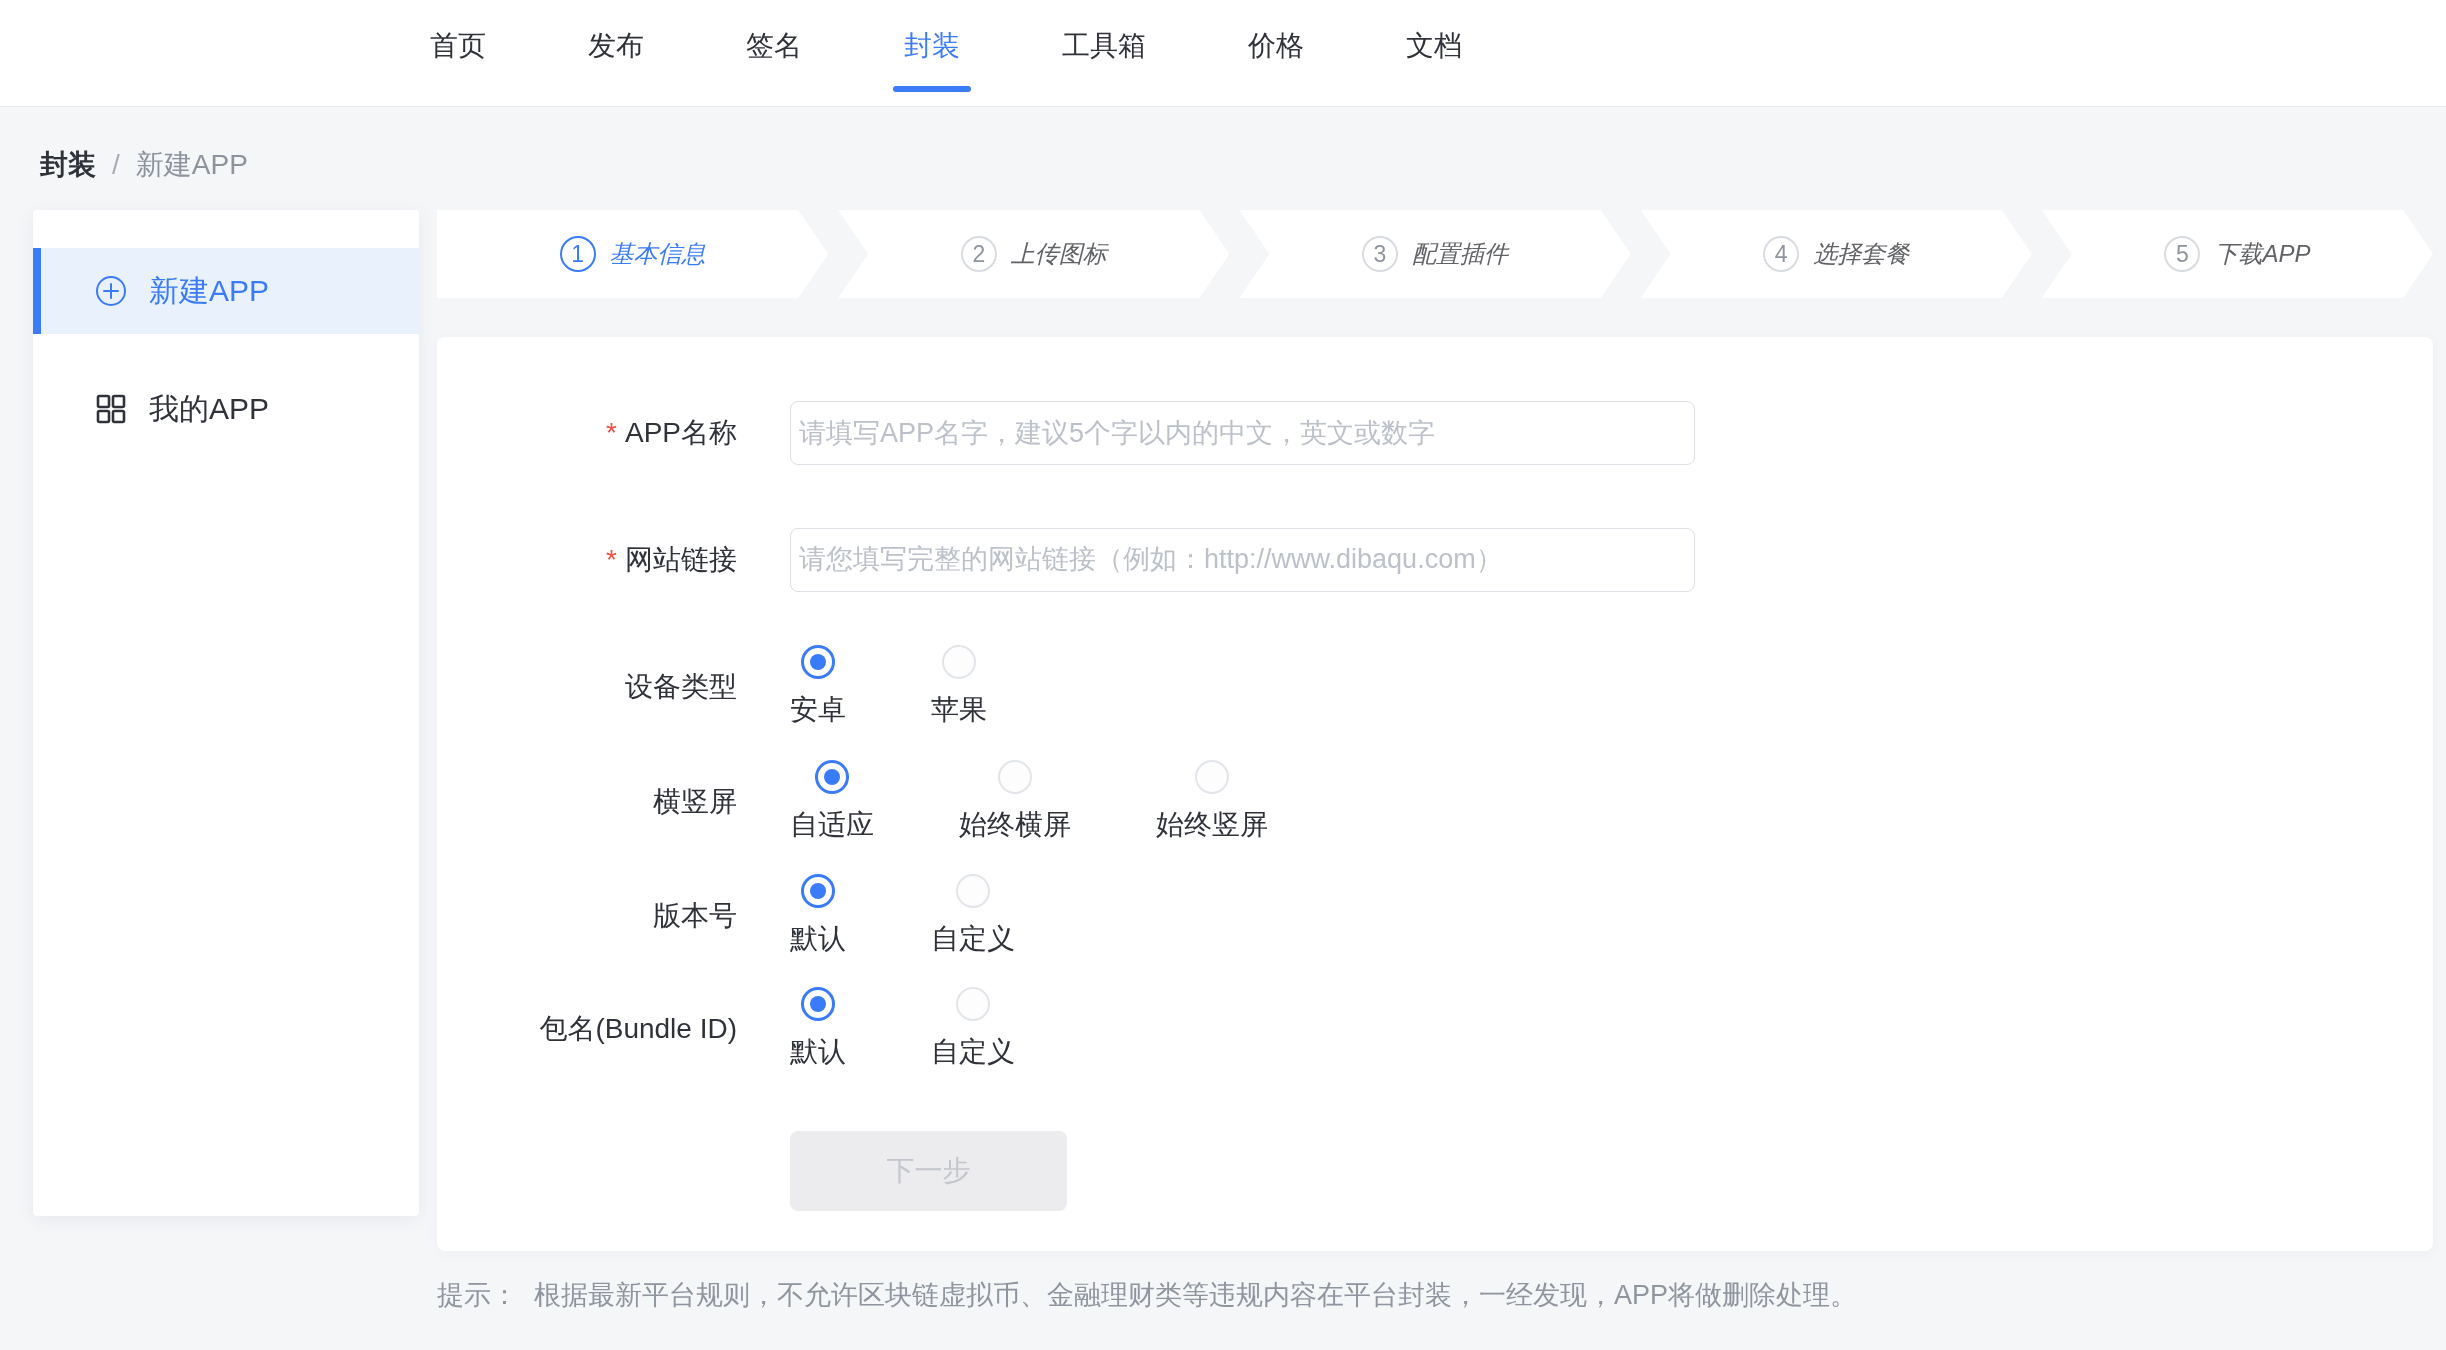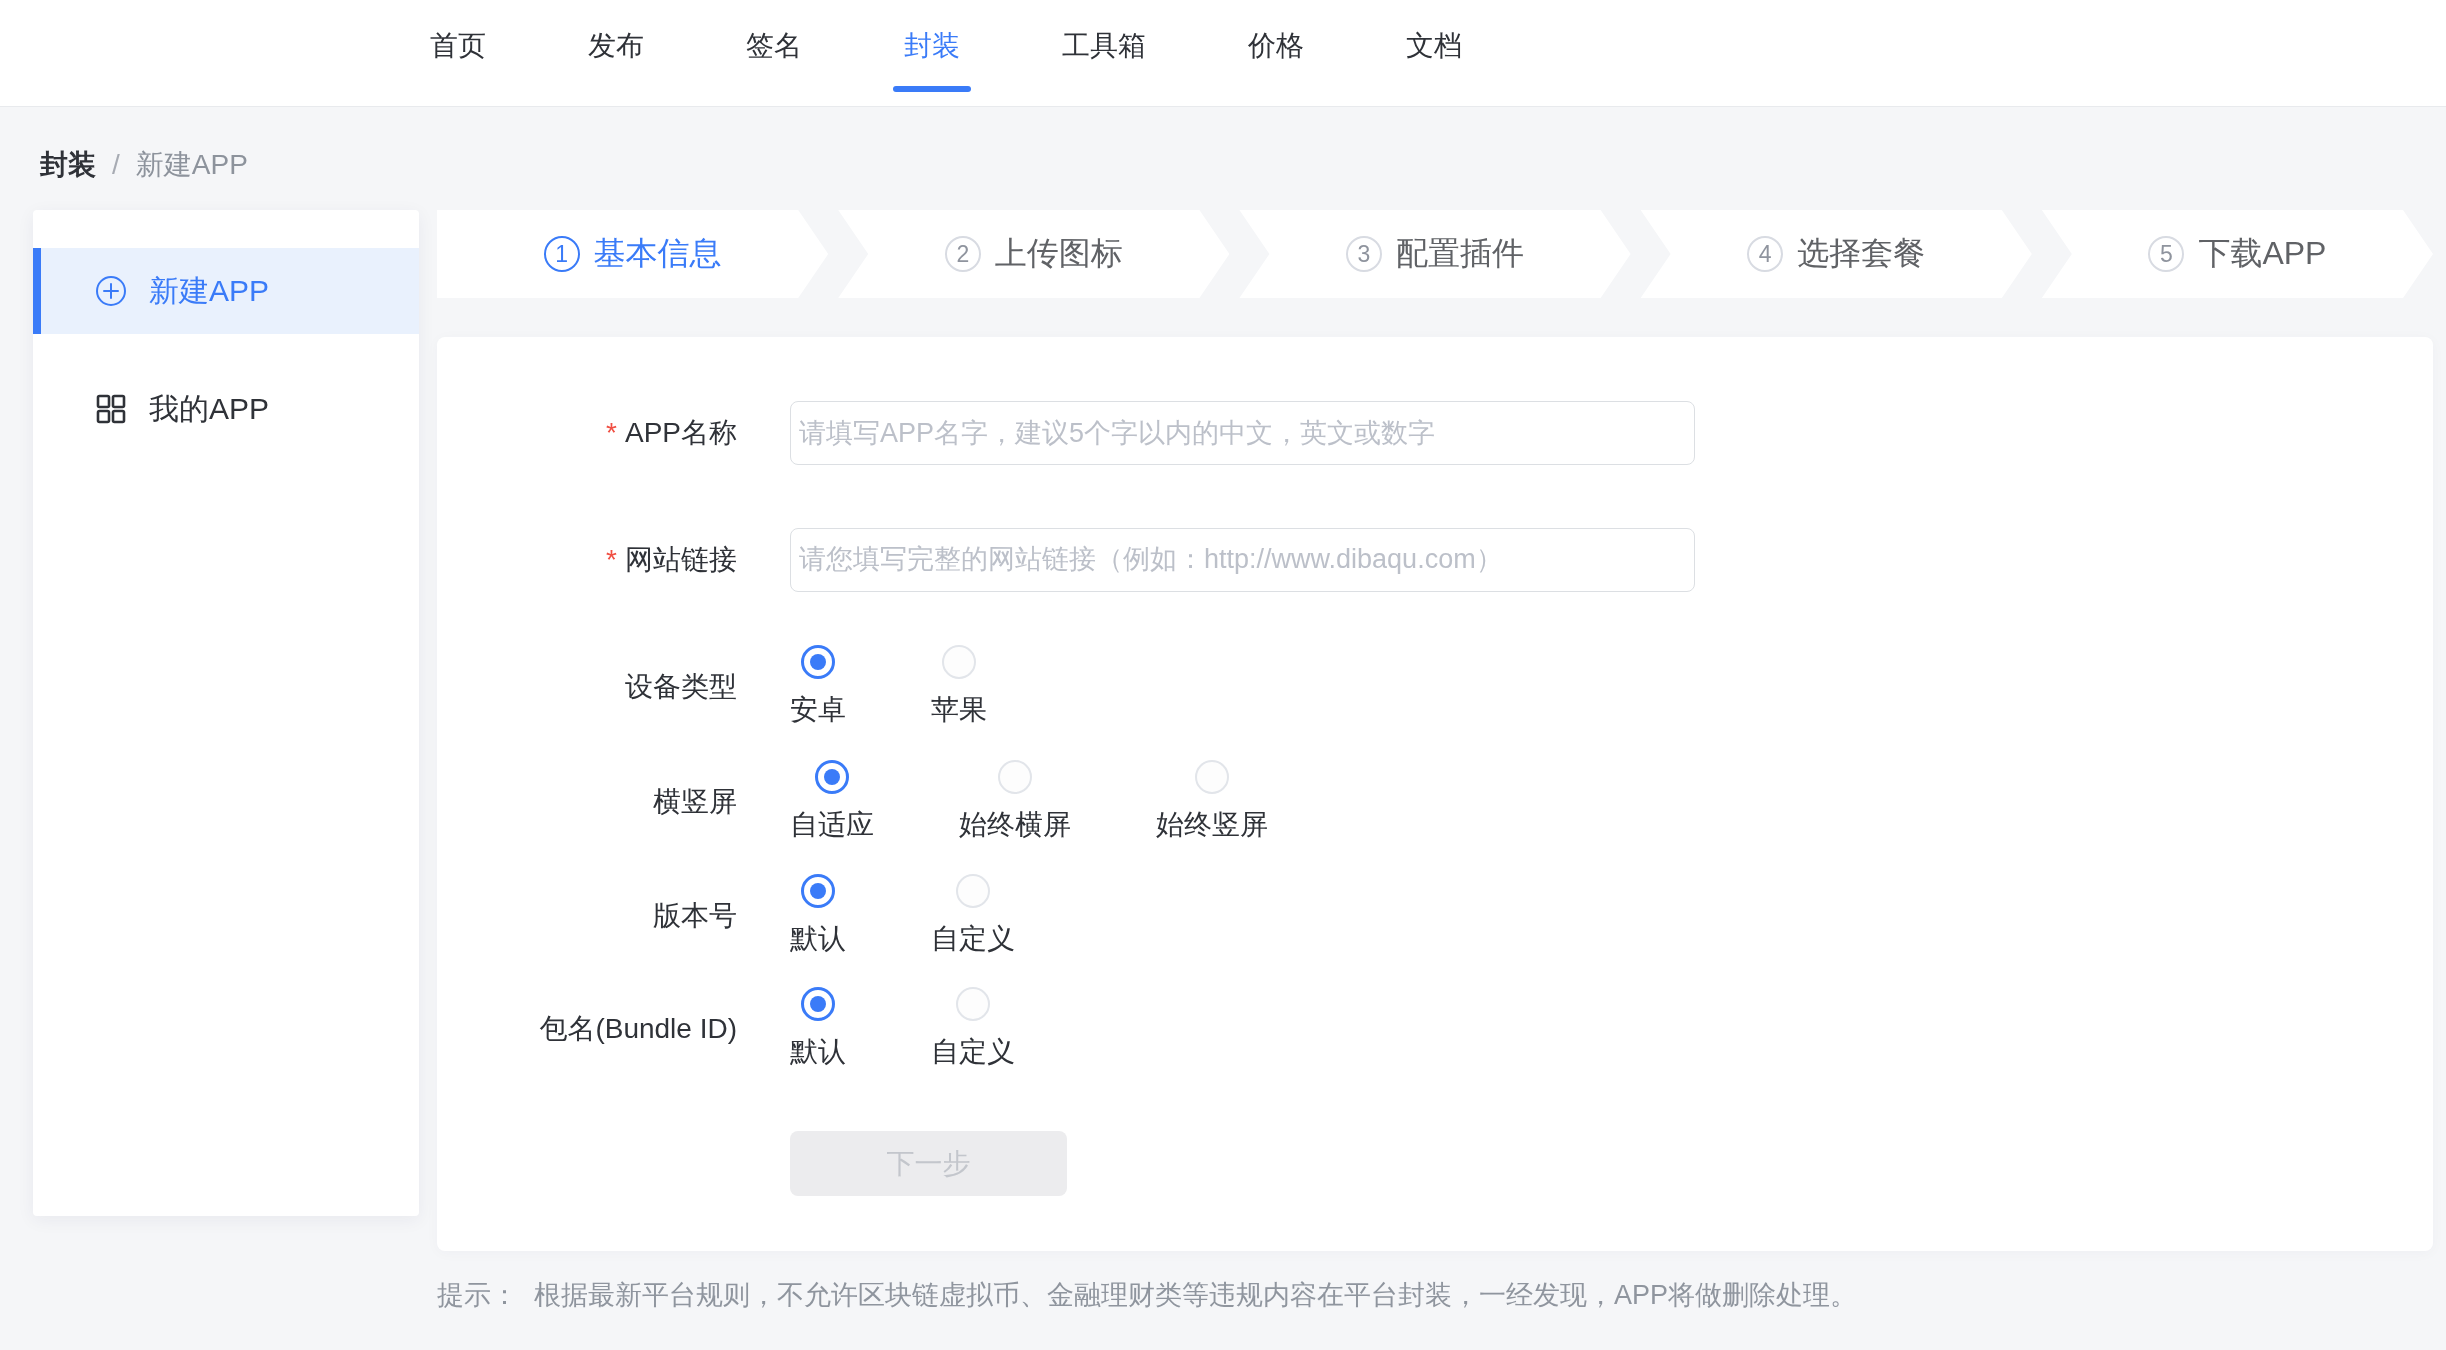--- a/index.html
+++ b/index.html
@@ -60,21 +60,21 @@
     clip-path:polygon(0 0,calc(100% - 30px) 0,100% 50%,calc(100% - 30px) 100%,0 100%,30px 50%);
   }
   .step:first-child{
     clip-path:polygon(0 0,calc(100% - 30px) 0,100% 50%,calc(100% - 30px) 100%,0 100%);
   }
   .step-num{
     width:36px;height:36px;border-radius:50%;border:2px solid #d8dbe2;
     display:flex;align-items:center;justify-content:center;
     font-size:23px;color:#8f949e;flex:none;
   }
-  .step-label{font-size:32px;color:#606266;white-space:nowrap;}
+  .step-label{font-size:24px;color:#606266;white-space:nowrap;font-style:italic;}
   .step.active .step-num{border-color:var(--primary);color:var(--primary);}
   .step.active .step-label{color:var(--primary);}
   
   .panel{
     position:absolute;left:437px;top:337px;width:1996px;height:914px;
     background:#fff;border-radius:8px;box-shadow:0 2px 14px rgba(30,40,80,.03);
   }
   .form-row{position:absolute;left:0;display:flex;align-items:center;width:100%;}
   .form-label{
     width:300px;text-align:right;font-size:28px;color:#2f3238;white-space:nowrap;
@@ -92,21 +92,21 @@
   .radio-item{display:flex;align-items:center;gap:12px;cursor:pointer;font-size:28px;color:#2f3238;flex-direction:column;}
   .radio-circle{
     width:34px;height:34px;border-radius:50%;border:2px solid #e2e5ea;background:#fdfdfd;
     display:inline-flex;align-items:center;justify-content:center;flex:none;
   }
   .radio-item.selected .radio-circle{border:3px solid var(--primary);background:#fff;}
   .radio-item.selected .radio-circle::after{
     content:"";width:16px;height:16px;border-radius:50%;background:var(--primary);
   }
   .next-btn{
-    position:absolute;left:353px;top:794px;width:277px;height:65px;
+    position:absolute;left:353px;top:794px;width:277px;height:80px;
     background:#ececee;color:#c3c6cc;font-size:28px;border:none;border-radius:8px;
     cursor:not-allowed;font-family:"Liberation Sans","DejaVu Sans",sans-serif;
   }
   
   .tip{position:absolute;left:437px;top:1277px;font-size:27px;color:var(--gray-text);white-space:nowrap;}
   .tip-prefix{margin-right:16px;}
 </style>
 </head>
 <body>
 

